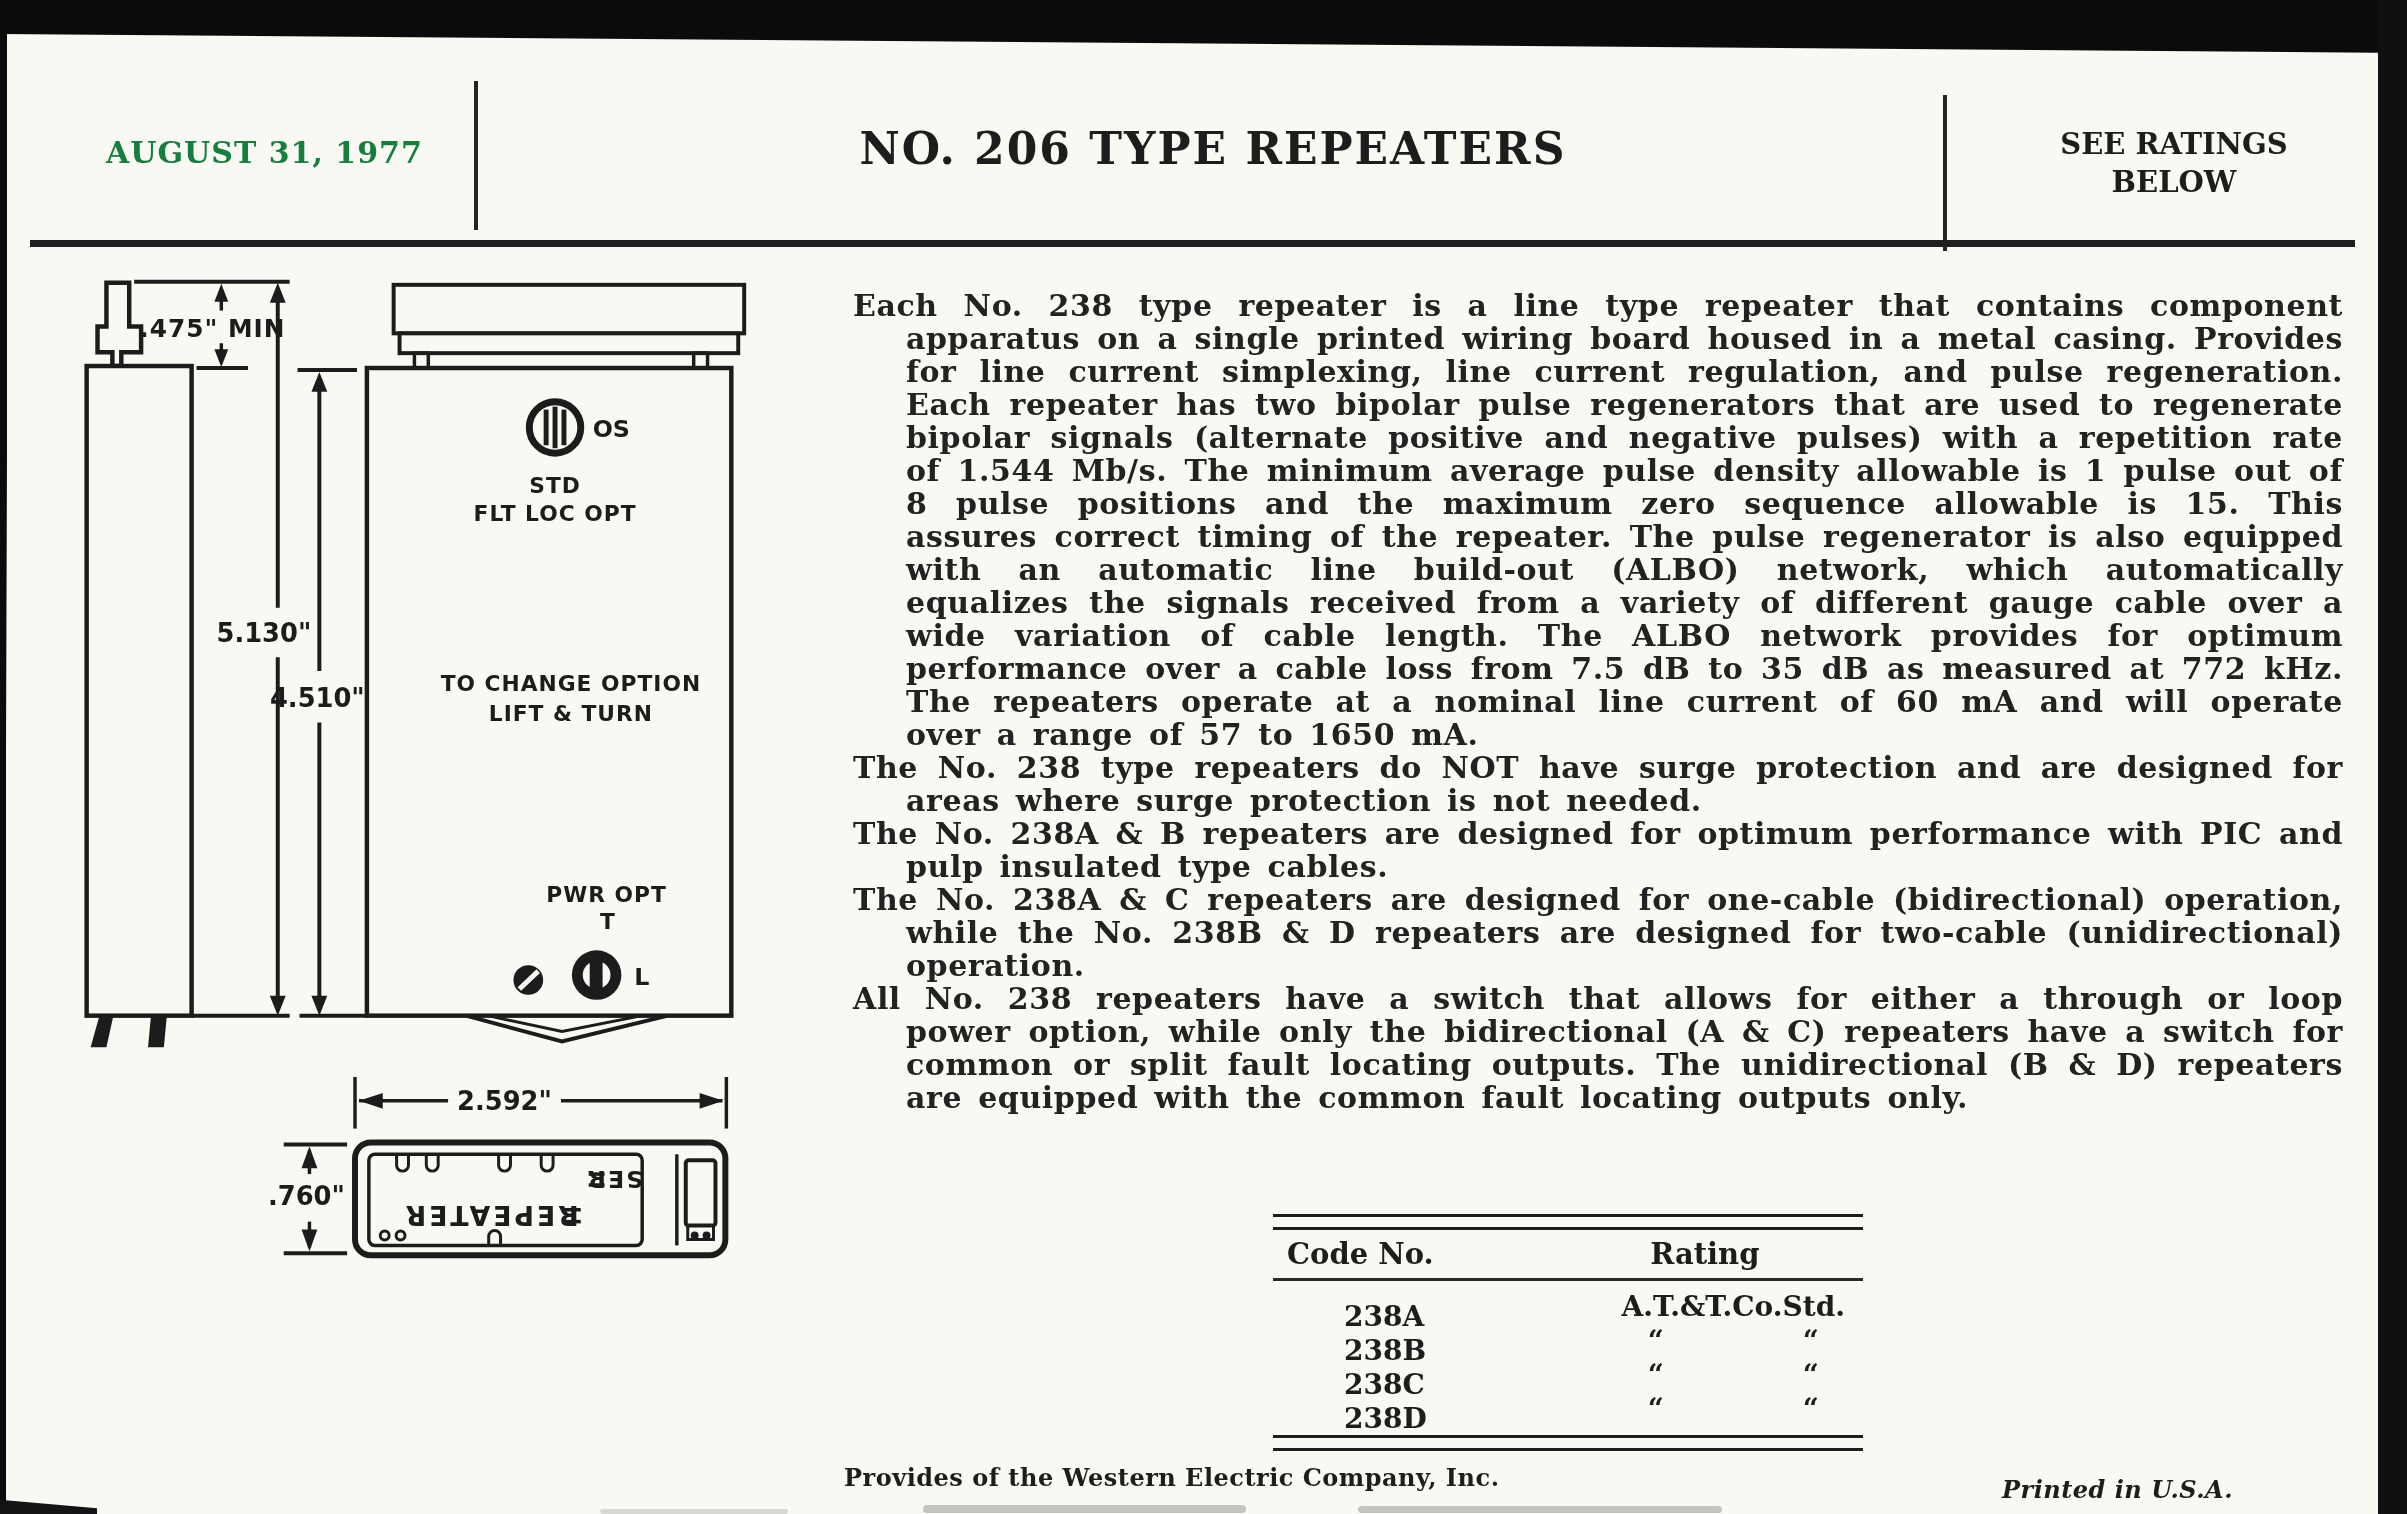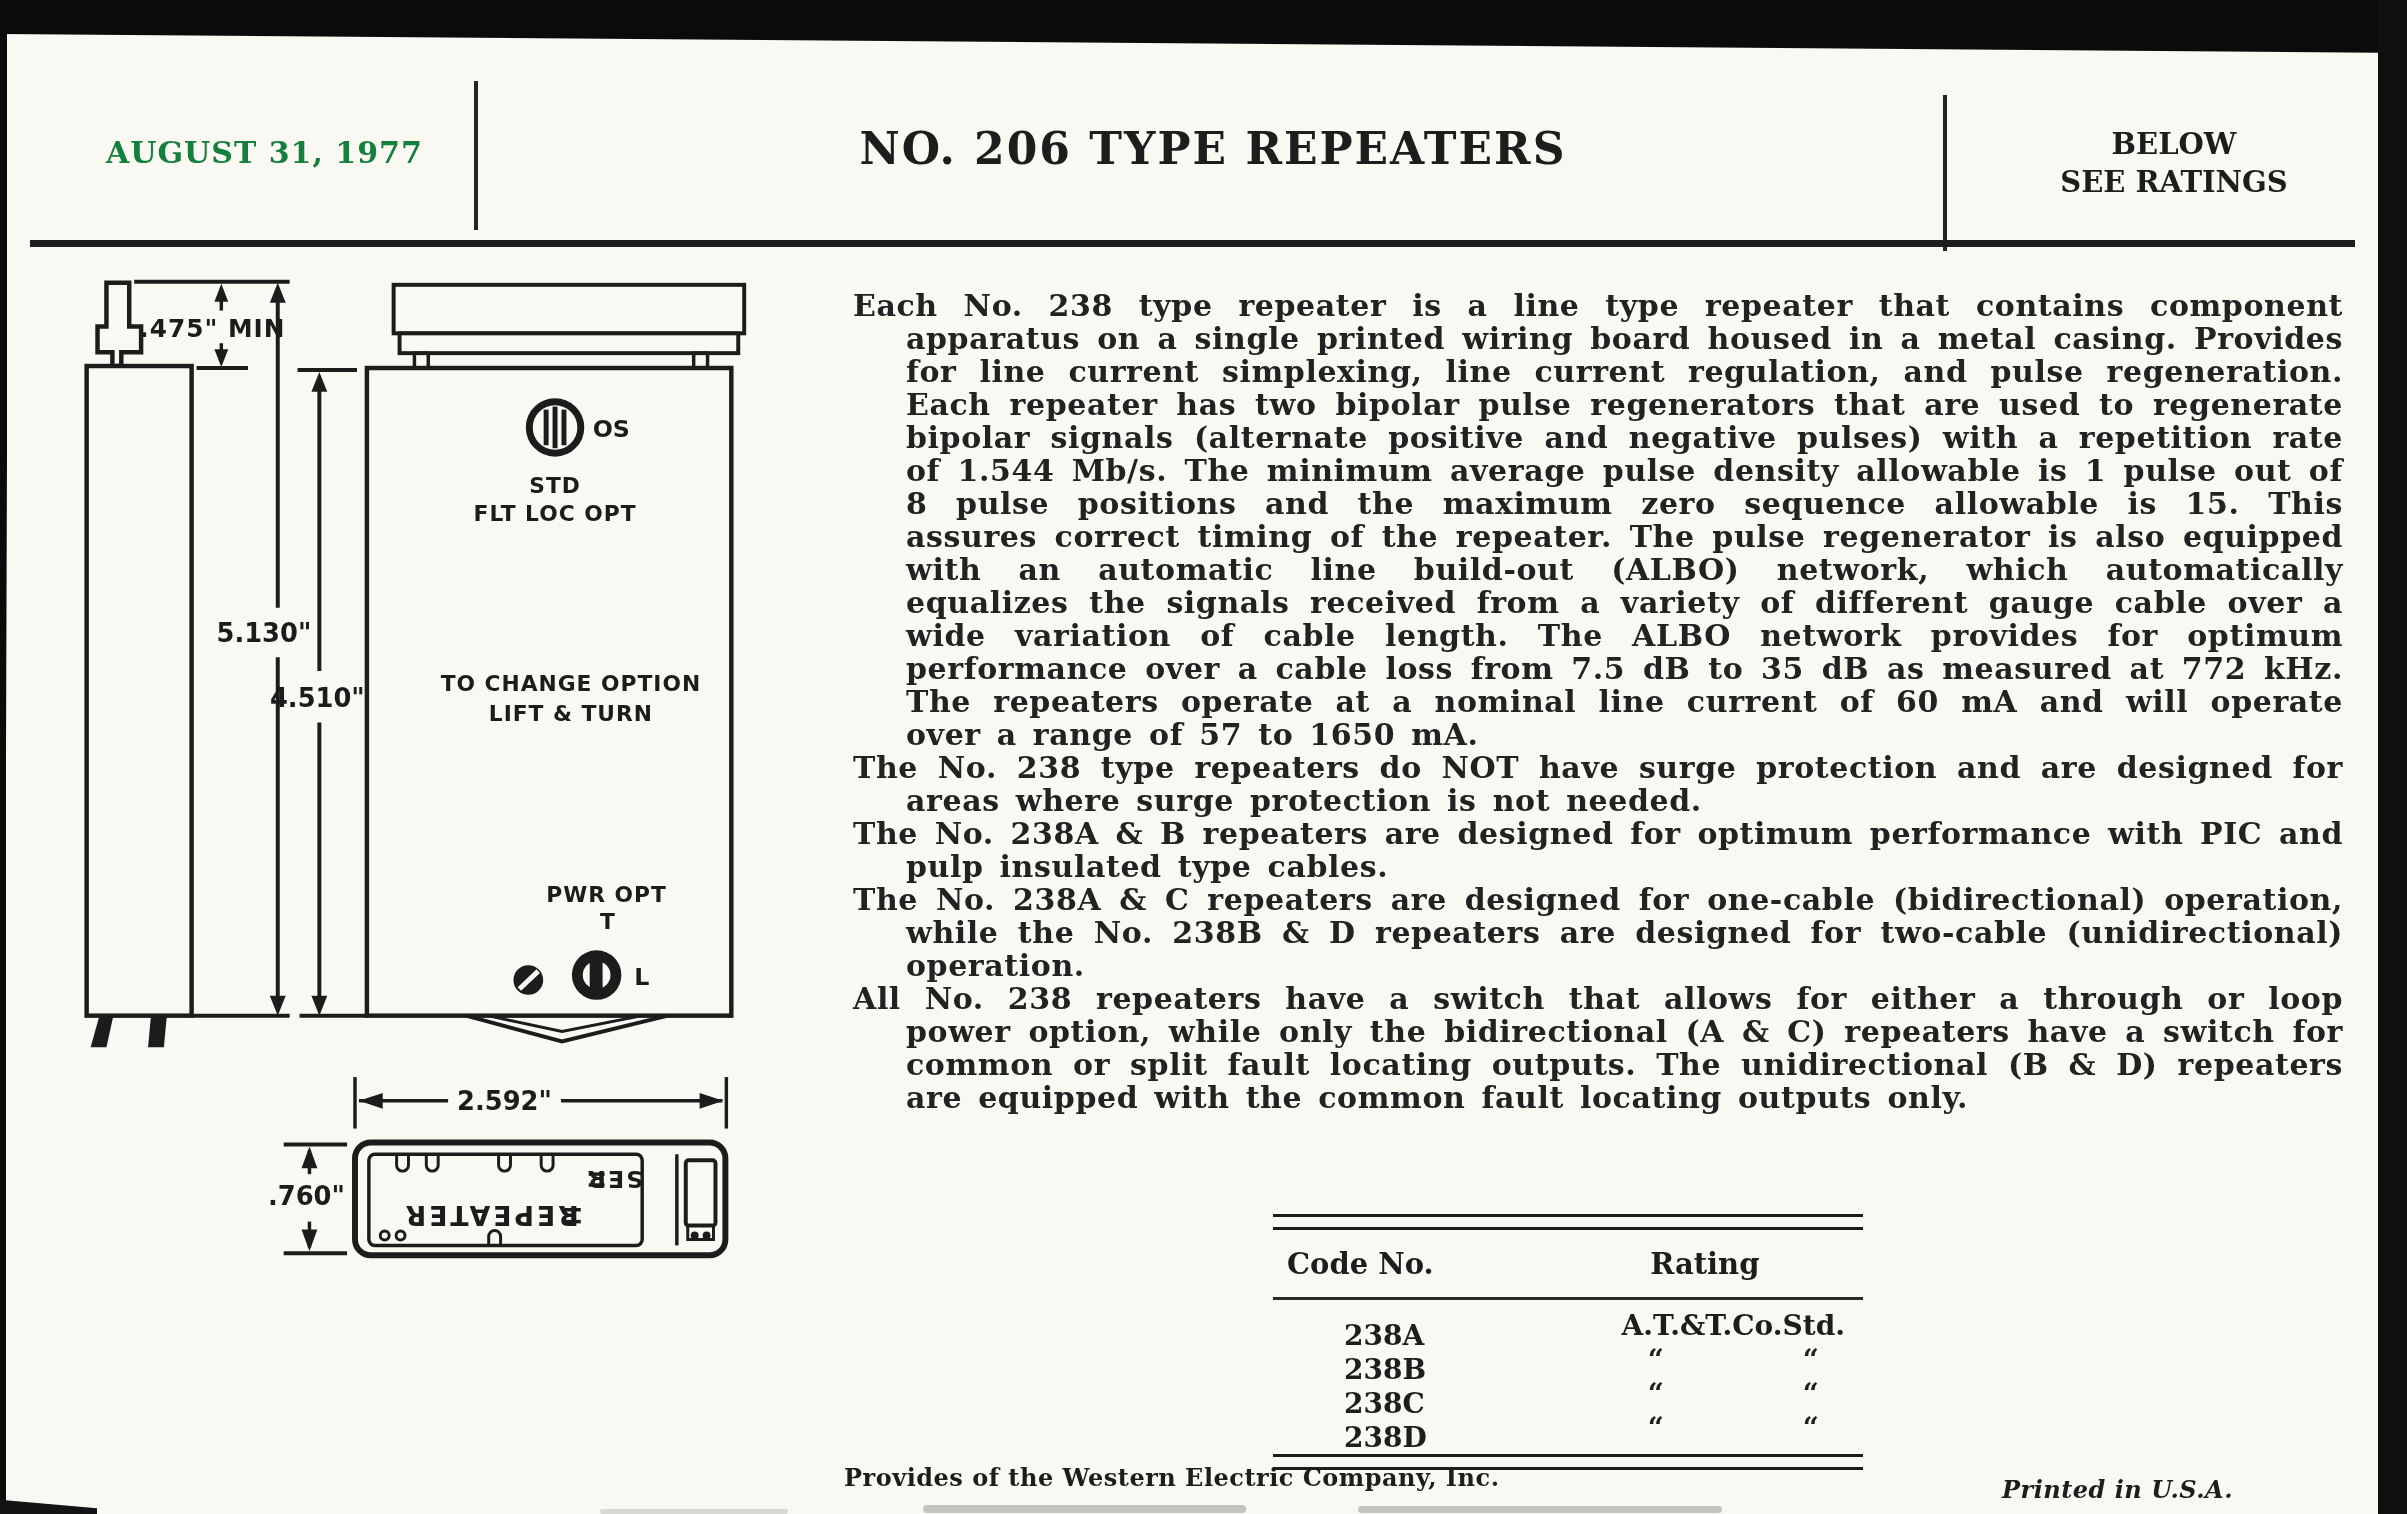--- a/index.html
+++ b/index.html
@@ -41,21 +41,21 @@
 
   
   .copy { position:absolute; left:853px; top:289px; width:1490px; color:#222;
     font-size:30px; font-weight:700; line-height:33px; letter-spacing:0.6px; word-spacing:5px;
     text-align:justify; }
   .para { margin:0; padding-left:53px; text-indent:-53px; }
 
   
   .rtable { position:absolute; left:1273px; top:1214px; width:590px; color:#1d1d1d; }
   .dbl { height:10px; border-top:3.5px solid #1d1d1d; border-bottom:3.5px solid #1d1d1d; }
-  .thead { display:flex; align-items:center; height:67px; font-size:29px; font-weight:700; }
+  .thead { display:flex; align-items:center; height:48px; font-size:29px; font-weight:700; }
   .thead .c1 { flex:0 0 44%; padding-left:14px; }
   .thead .c2 { flex:1; text-align:center; }
   .sep { border-top:3px solid #2a2a2a; }
   .tbody { padding:8px 0 10px 0; }
   .trow { display:flex; align-items:center; height:34px; font-size:28px; font-weight:700; }
   .trow .code { flex:0 0 44%; padding-left:71px;margin-top:20px; }
   .trow .rating { flex:1; text-align:center; }
   .trow .dittos { flex:1; display:flex; justify-content:center; gap:139px; font-style:normal; }
   .trow .dittos i { font-style:normal; }
 
@@ -72,22 +72,22 @@
 </head>
 <body>
 
 <div class="page"></div>
 
 <div class="hdr-date">AUGUST 31, 1977</div>
 <div class="hdr-div1"></div>
 <div class="hdr-title">NO. 206 TYPE REPEATERS</div>
 <div class="hdr-div2"></div>
 <div class="hdr-note">
+  <div>SEE RATINGS</div>
   <div>BELOW</div>
-  <div>SEE RATINGS</div>
 </div>
 <div class="hdr-rule"></div>
 
 <svg class="diagram" width="733" height="1020" viewBox="40 270 740 1030">
 
   <g stroke="#1c1c1c" fill="none">
     <path stroke-width="4.5" fill="#faf8f2" d="M107 286 L130 286 L130 330 L142 330 L142 356 L122 356 L122 370 L113 370 L113 356 L98 356 L98 330 L107 330 Z"></path>
     <rect x="87" y="370" width="106" height="656" stroke-width="4.5" fill="#faf8f2"></rect>
     <path fill="#1c1c1c" stroke="none" d="M100 1026 l-9 32 l16 0 l7 -32 z"></path>
     <path fill="#1c1c1c" stroke="none" d="M152 1026 l-3 32 l16 0 l3 -32 z"></path>

